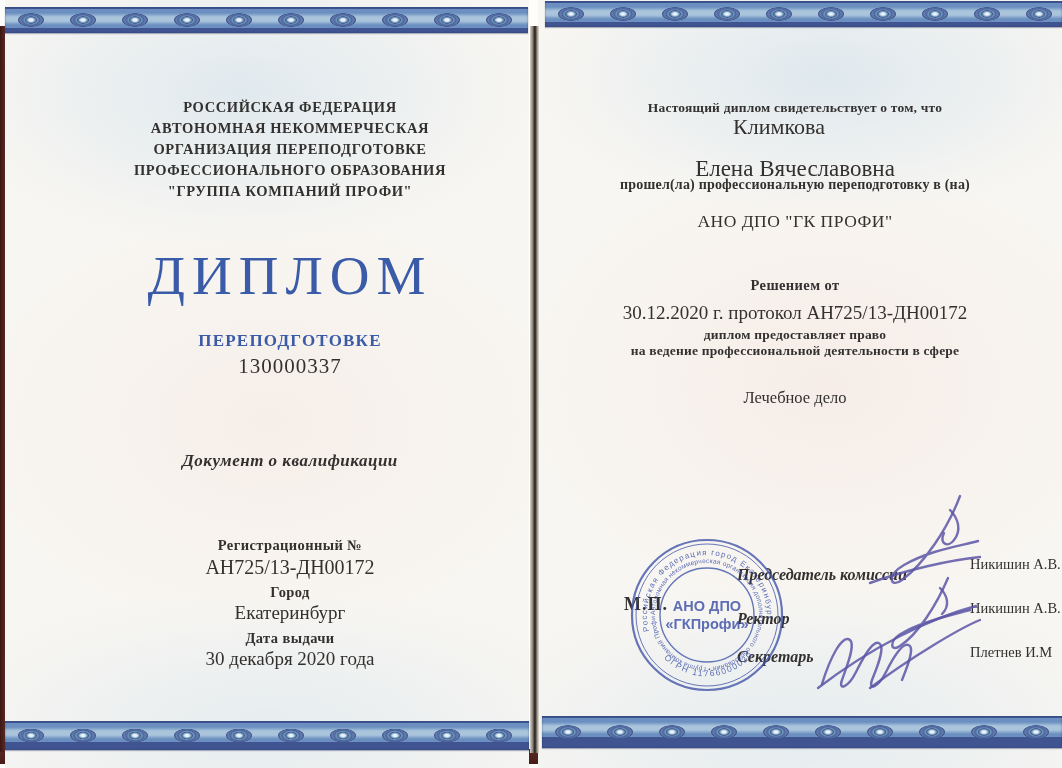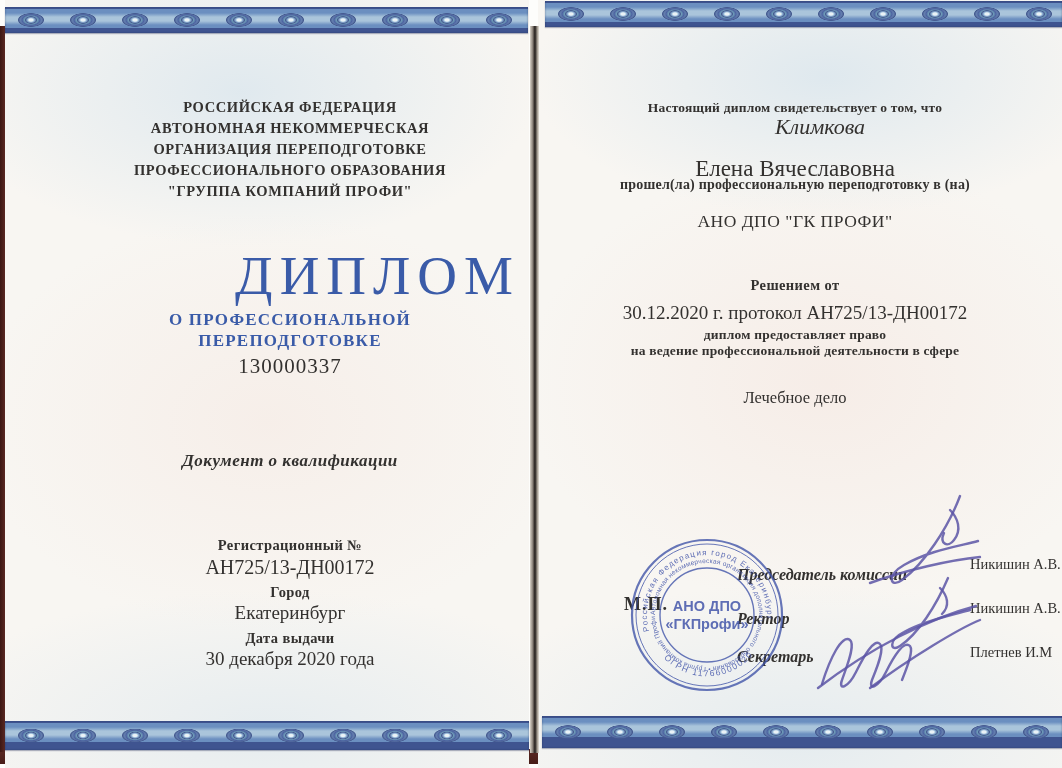--- a/index.html
+++ b/index.html
@@ -64,36 +64,35 @@
   <div class="band band-bottom-left"></div>
   <div class="band band-bottom-right"></div>
   <div class="spine"></div>
 
   <div class="tx org" style="left:60px;top:120px;width:460px;">АВТОНОМНАЯ НЕКОММЕРЧЕСКАЯ</div>
   <div class="tx org" style="left:60px;top:99px;width:460px;">РОССИЙСКАЯ ФЕДЕРАЦИЯ</div>
   <div class="tx org" style="left:60px;top:141px;width:460px;">ОРГАНИЗАЦИЯ ПЕРЕПОДГОТОВКЕ</div>
   <div class="tx org" style="left:60px;top:162px;width:460px;">ПРОФЕССИОНАЛЬНОГО ОБРАЗОВАНИЯ</div>
   <div class="tx org" style="left:60px;top:183px;width:460px;">"ГРУППА КОМПАНИЙ ПРОФИ"</div>
 
-  <div class="tx title" style="left:60px;top:244px;width:460px;text-align:right;">ДИПЛОМ</div>
-  <div class="tx subtitle" style="left:60px;top:310px;width:460px;">О ПРОФЕССИОНАЛЬНОЙ</div>
+  <div class="tx title" style="left:60px;top:244px;width:460px;">ДИПЛОМ</div>
   <div class="tx subtitle" style="left:60px;top:331px;width:460px;">ПЕРЕПОДГОТОВКЕ</div>
   <div class="tx serif-num" style="left:60px;top:354px;width:460px;">130000337</div>
 
   <div class="tx qual" style="left:60px;top:451px;width:460px;">Документ о квалификации</div>
 
   <div class="tx lbl" style="left:60px;top:537px;width:460px;">Регистрационный №</div>
   <div class="tx val" style="left:60px;top:556px;width:460px;font-size:20px;">АН725/13-ДН00172</div>
   <div class="tx lbl" style="left:60px;top:584px;width:460px;">Город</div>
   <div class="tx val" style="left:60px;top:602px;width:460px;">Екатеринбург</div>
   <div class="tx lbl" style="left:60px;top:630px;width:460px;">Дата выдачи</div>
   <div class="tx val" style="left:60px;top:648px;width:460px;">30 декабря 2020 года</div>
 
   <div class="tx stmt" style="left:575px;top:100px;width:440px;">Настоящий диплом свидетельствует о том, что</div>
-  <div class="tx holder" style="left:600px;top:114px;width:440px;font-size:22px;font-style:italic;">Климкова</div>
+  <div class="tx holder" style="left:559px;top:114px;width:440px;font-size:22px;">Климкова</div>
   <div class="tx holder" style="left:575px;top:156px;width:440px;">Елена Вячеславовна</div>
   <div class="tx stmt" style="left:575px;top:177px;width:440px;font-size:14px;">прошел(ла) профессиональную переподготовку в (на)</div>
   <div class="tx inst" style="left:575px;top:211px;width:440px;">АНО ДПО "ГК ПРОФИ"</div>
 
   <div class="tx lbl" style="left:575px;top:277px;width:440px;">Решением от</div>
   <div class="tx val" style="left:575px;top:302px;width:440px;">30.12.2020 г. протокол АН725/13-ДН00172</div>
   <div class="tx stmt" style="left:575px;top:327px;width:440px;">диплом предоставляет право</div>
   <div class="tx stmt" style="left:575px;top:343px;width:440px;">на ведение профессиональной деятельности в сфере</div>
   <div class="tx val" style="left:575px;top:388px;width:440px;font-size:16.5px;">Лечебное дело</div>
 

